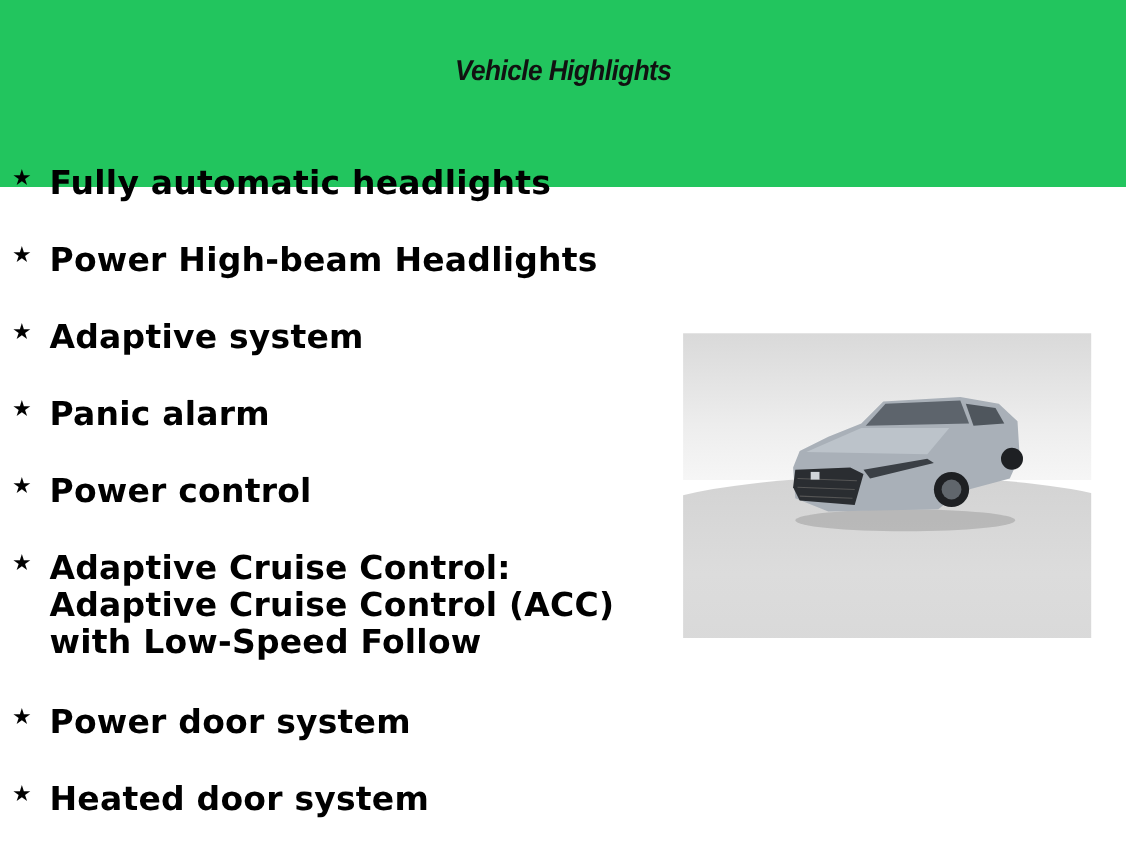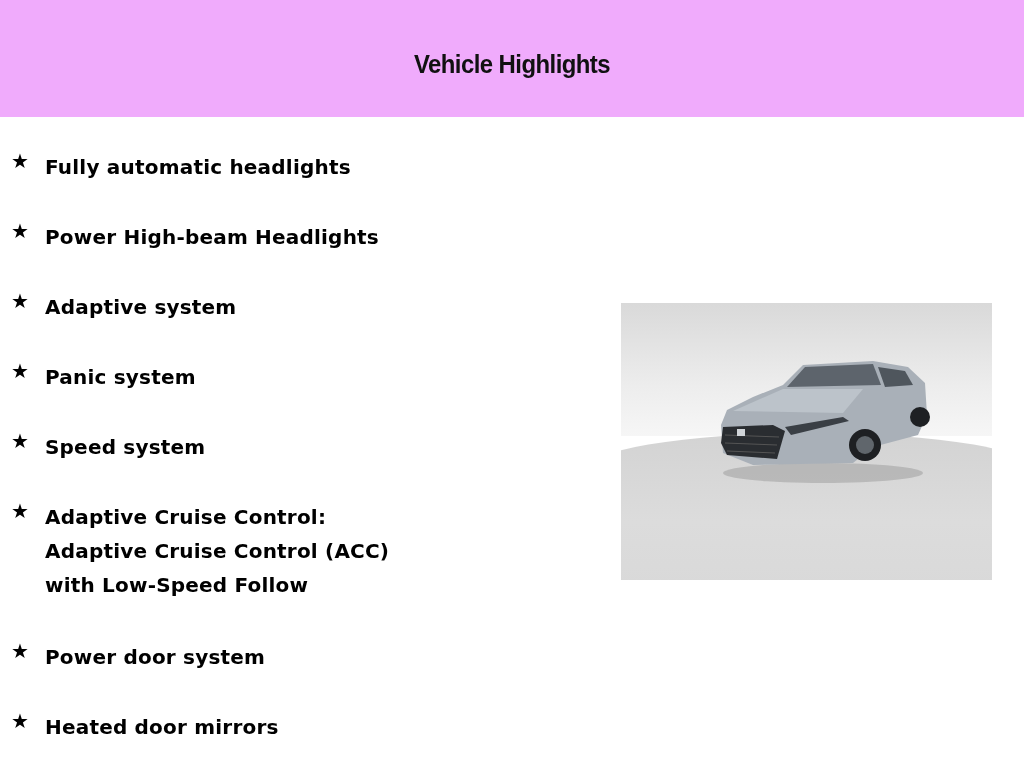--- a/index.html
+++ b/index.html
@@ -1,22 +1,22 @@
 <!DOCTYPE html>
 <html><head>
 <meta charset="utf-8">
 <style>
   html, body { margin:0; padding:0; }
   body { width:1024px; height:768px; background:#ffffff; position:relative; overflow:hidden; font-family:"Liberation Sans", sans-serif; }
-  .header { position:absolute; left:0; top:0; width:1024px; height:117px; background:#f0abfc; }
+  .header { position:absolute; left:0; top:0; width:1024px; height:170px; background:#22c55e;font-style:italic; }
   .title { position:absolute; left:0; top:49px; width:1024px; text-align:center; font-family:"Liberation Sans", sans-serif; font-weight:bold; font-size:26px; color:#111; letter-spacing:-0.6px; transform:scaleX(0.92); }
   .list { position:absolute; left:0; top:150px; width:600px; }
   .item { position:absolute; left:0; width:600px; }
   .star { position:absolute; left:11px; top:1px; font-size:20px; line-height:20px; color:#000; font-family:"DejaVu Sans", sans-serif; }
-  .text { position:absolute; left:45px; top:0; font-family:"DejaVu Sans", sans-serif; font-weight:bold; font-size:20px; line-height:34px; color:#000; white-space:pre; letter-spacing:0.2px; }
+  .text { position:absolute; left:45px; top:0; font-family:"DejaVu Sans", sans-serif; font-weight:bold; font-size:30px; line-height:34px; color:#000; white-space:pre; letter-spacing:0.2px; }
   .photo { position:absolute; left:621px; top:303px; width:371px; height:277px; overflow:hidden;
     background: linear-gradient(#d9d9d9 0%, #ededed 30%, #f6f6f6 48%, #ffffff 48%, #ffffff 50%); }
   .floor { position:absolute; left:-40px; top:130px; width:460px; height:220px; border-radius:50% 50% 0 0 / 18% 18% 0 0;
     background: linear-gradient(#d3d3d3, #dcdcdc 40%, #d6d6d6); }
   .car { position:absolute; left:92px; top:52px; width:222px; height:130px; }
 </style>
 </head>
 <body>
 
 <div class="header">
@@ -31,39 +31,39 @@
   <div class="item" style="top:70px">
     <span class="star">★</span>
     <span class="text">Power High-beam Headlights</span>
   </div>
   <div class="item" style="top:140px">
     <span class="star">★</span>
     <span class="text">Adaptive system</span>
   </div>
   <div class="item" style="top:210px">
     <span class="star">★</span>
-    <span class="text">Panic system</span>
+    <span class="text">Panic alarm</span>
   </div>
   <div class="item" style="top:280px">
     <span class="star">★</span>
-    <span class="text">Speed system</span>
+    <span class="text">Power control</span>
   </div>
   <div class="item" style="top:350px">
     <span class="star">★</span>
     <span class="text">Adaptive Cruise Control:
 Adaptive Cruise Control (ACC)
 with Low-Speed Follow</span>
   </div>
   <div class="item" style="top:490px">
     <span class="star">★</span>
     <span class="text">Power door system</span>
   </div>
   <div class="item" style="top:560px">
     <span class="star">★</span>
-    <span class="text">Heated door mirrors</span>
+    <span class="text">Heated door system</span>
   </div>
 </div>
 
 <div class="photo">
   <div class="floor"></div>
   <svg class="car" viewBox="0 0 222 130">
 
     <ellipse cx="110" cy="118" rx="100" ry="10" fill="#9a9a9a" opacity="0.5"></ellipse>
 
     <path d="M8 70 L14 55 L40 42 L70 30 L90 10 L160 6 L195 12 L212 28 L214 60 L205 80 L160 92 L140 108 L40 110 L10 98 Z" fill="#a9b0b8"></path>

